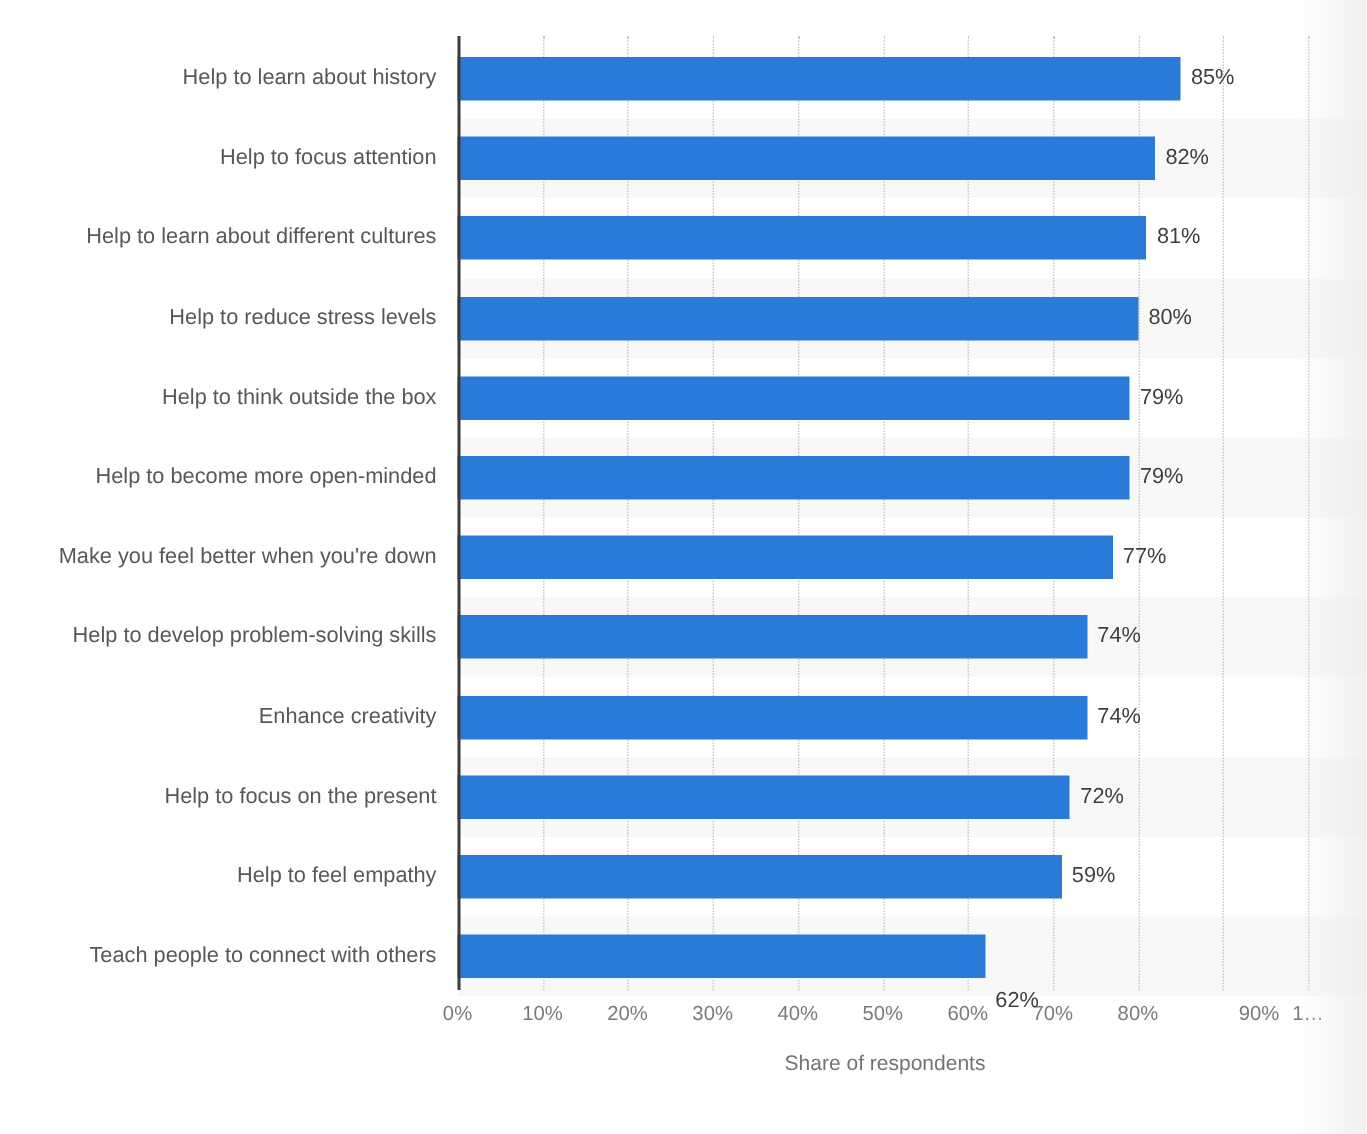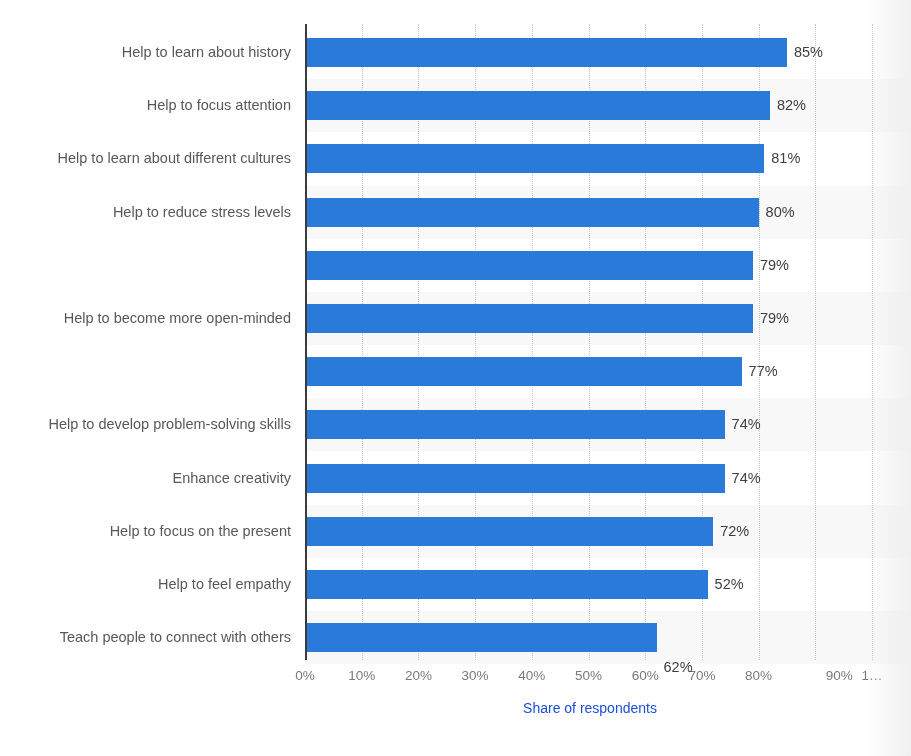--- a/index.html
+++ b/index.html
@@ -128,34 +128,36 @@
     white-space: nowrap;
   }
 
   #x-axis-title {
     position: absolute;
     left: 305px;
     top: 700px;
     width: 570px;
     text-align: center;
     font-size: 14px;
-    color: #1d4ed8;
+    color: #737373;
   }
 </style>
 </head>
 <body>
 
 <div id="chart">
 
   <div id="cat-labels">
       <div class="cat-label" style="top: 14px;">Help to learn about history</div>
       <div class="cat-label" style="top: 67.2px;">Help to focus attention</div>
       <div class="cat-label" style="top: 120.4px;">Help to learn about different cultures</div>
       <div class="cat-label" style="top: 173.6px;">Help to reduce stress levels</div>
+      <div class="cat-label" style="top: 226.8px;">Help to think outside the box</div>
       <div class="cat-label" style="top: 280px;">Help to become more open-minded</div>
+      <div class="cat-label" style="top: 333.2px;">Make you feel better when you're down</div>
       <div class="cat-label" style="top: 386.4px;">Help to develop problem-solving skills</div>
       <div class="cat-label" style="top: 439.6px;">Enhance creativity</div>
       <div class="cat-label" style="top: 492.8px;">Help to focus on the present</div>
       <div class="cat-label" style="top: 546px;">Help to feel empathy</div>
       <div class="cat-label" style="top: 599.2px;">Teach people to connect with others</div>
     </div>
 
   <div id="plot">
     <div class="axis-y-line"></div>
   <div class="row-band" style="top: 2px;"></div>
@@ -194,21 +196,21 @@
       <div class="bar-value" style="top: 280px; left: 454.93px;">79%</div>
       <div class="bar" style="top: 333.2px; left: 0px; width: 436.59px; background: rgb(42, 122, 217);"></div>
       <div class="bar-value" style="top: 333.2px; left: 443.59px;">77%</div>
       <div class="bar" style="top: 386.4px; left: 0px; width: 419.58px; background: rgb(42, 122, 217);"></div>
       <div class="bar-value" style="top: 386.4px; left: 426.58px;">74%</div>
       <div class="bar" style="top: 439.6px; left: 0px; width: 419.58px; background: rgb(42, 122, 217);"></div>
       <div class="bar-value" style="top: 439.6px; left: 426.58px;">74%</div>
       <div class="bar" style="top: 492.8px; left: 0px; width: 408.24px; background: rgb(42, 122, 217);"></div>
       <div class="bar-value" style="top: 492.8px; left: 415.24px;">72%</div>
       <div class="bar" style="top: 546px; left: 0px; width: 402.57px; background: rgb(42, 122, 217);"></div>
-      <div class="bar-value" style="top: 546px; left: 409.57px;">52%</div>
+      <div class="bar-value" style="top: 546px; left: 409.57px;">59%</div>
       <div class="bar" style="top: 599.2px; left: 0px; width: 351.54px; background: rgb(42, 122, 217);"></div>
       <div class="bar-value" style="top: 629px; left: 358.54px;">62%</div>
     </div>
 
   <div id="x-ticks">
       <div class="x-tick" style="left: 0px;">0%</div>
       <div class="x-tick" style="left: 56.7px;">10%</div>
       <div class="x-tick" style="left: 113.4px;">20%</div>
       <div class="x-tick" style="left: 170.1px;">30%</div>
       <div class="x-tick" style="left: 226.8px;">40%</div>

